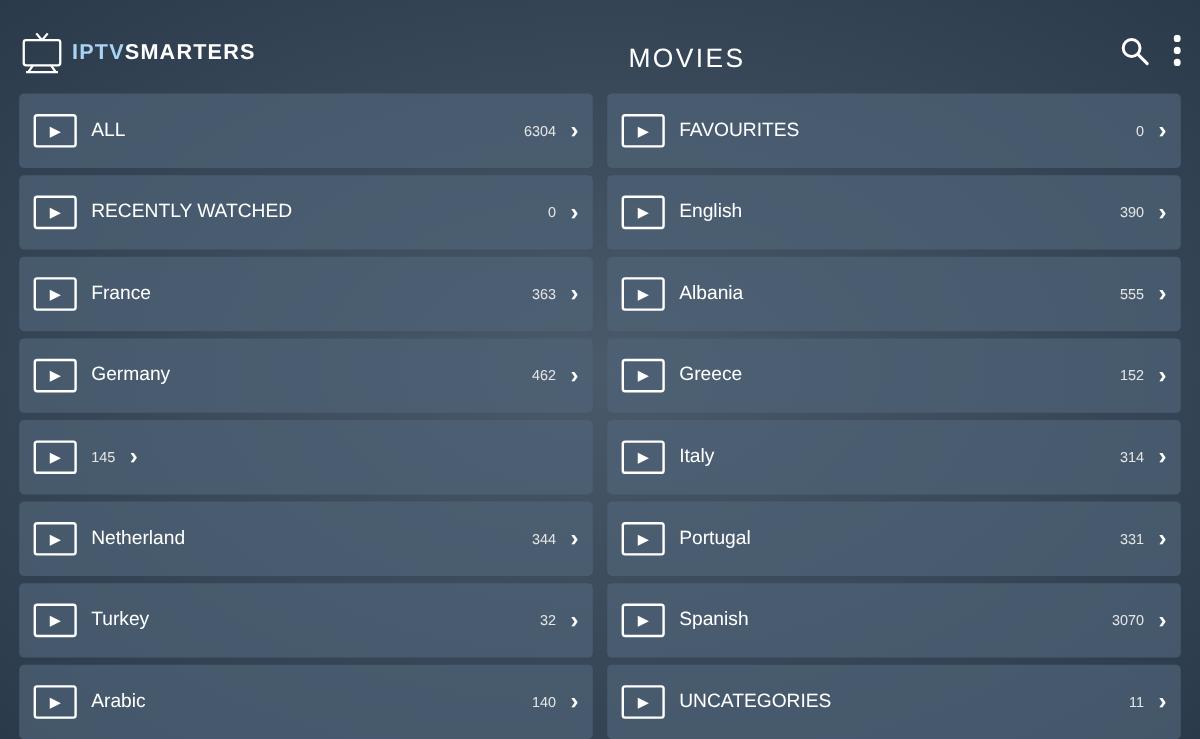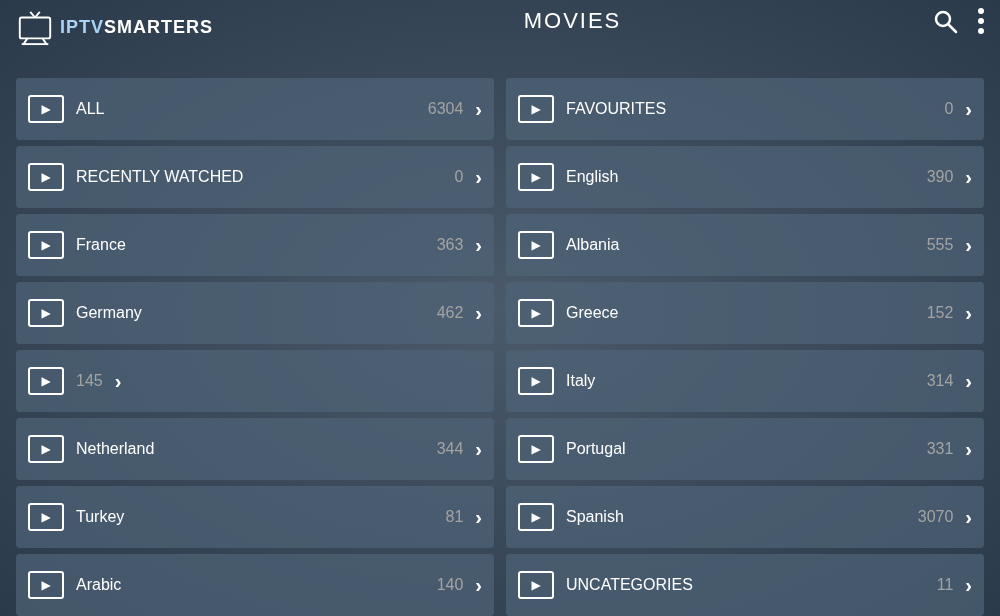--- a/index.html
+++ b/index.html
@@ -23,21 +23,21 @@
       position: relative;
       z-index: 1;
       width: 1000px;
       height: 616px;
       display: flex;
       flex-direction: column;
     }
     
     .header {
       display: flex;
-      align-items: flex-start;
+      align-items: flex-end;
       justify-content: space-between;
       padding: 8px 16px;
       height: 70px;
       flex-shrink: 0;
     }
     .logo {
       display: flex;
       align-items: center;
       gap: 6px;
     }
@@ -111,22 +111,22 @@
       color: white;
       font-size: 12px;
     }
     .item-label {
       flex: 1;
       color: white;
       font-size: 16px;
       font-weight: 400;
     }
     .item-count {
-      color: #a3a3a3;
-      font-size: 16px;
+      color: #e5e5e5;
+      font-size: 12px;
       margin-right: 12px;
       text-align: right;
     }
     .item-arrow {
       color: white;
       font-size: 20px;
       font-weight: bold;
     }
   </style>
 </head>
@@ -204,21 +204,21 @@
     </div>
         <div class="list-item">
       <div class="item-icon"></div>
       <span class="item-label">Netherland</span>
       <span class="item-count">344</span>
       <span class="item-arrow">›</span>
     </div>
         <div class="list-item">
       <div class="item-icon"></div>
       <span class="item-label">Turkey</span>
-      <span class="item-count">81</span>
+      <span class="item-count">32</span>
       <span class="item-arrow">›</span>
     </div>
         <div class="list-item">
       <div class="item-icon"></div>
       <span class="item-label">Arabic</span>
       <span class="item-count">140</span>
       <span class="item-arrow">›</span>
     </div>
       </div>
 

